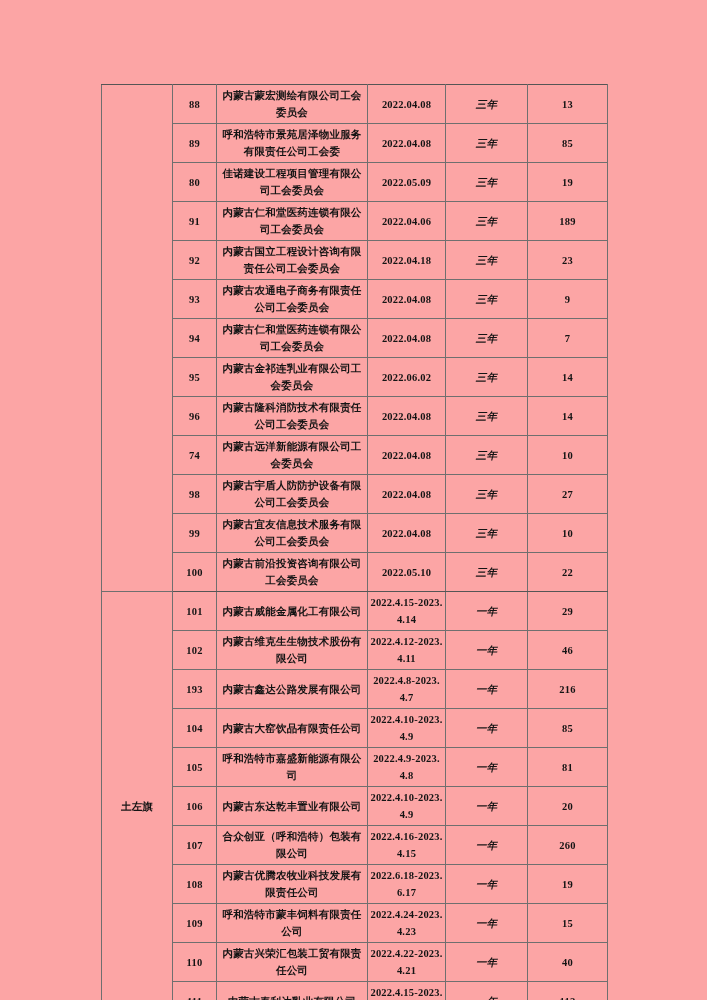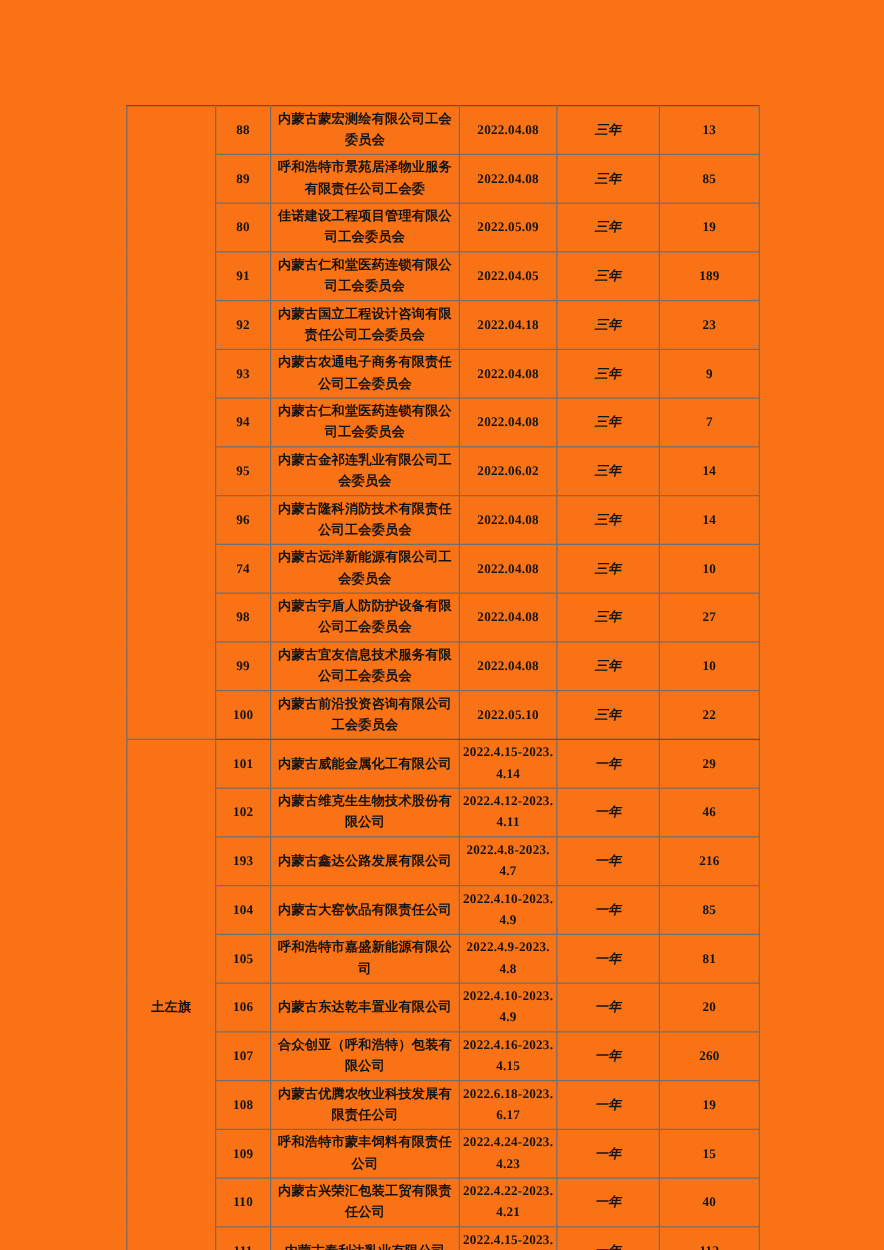--- a/index.html
+++ b/index.html
@@ -15,21 +15,21 @@
     color: #1a1a1a;
     position: relative;
     overflow: hidden;
   }
   .page {
     position: absolute;
     left: 0;
     top: 0;
     width: 707px;
     height: 1000px;
-    background: #f97316;
+    background: #fca5a5;
   }
   .table-wrap {
     position: absolute;
     left: 101px;
     top: 84px;
     width: 506px;
   }
   table.reg {
     border-collapse: collapse;
     width: 506px;
@@ -127,21 +127,21 @@
           <tr class="row-h">
             <td class="no">80</td>
             <td class="name">佳诺建设工程项目管理有限公司工会委员会</td>
             <td class="date">2022.05.09</td>
             <td class="term">三年</td>
             <td class="count">19</td>
           </tr>
           <tr class="row-h">
             <td class="no">91</td>
             <td class="name">内蒙古仁和堂医药连锁有限公司工会委员会</td>
-            <td class="date">2022.04.05</td>
+            <td class="date">2022.04.06</td>
             <td class="term">三年</td>
             <td class="count">189</td>
           </tr>
           <tr class="row-h">
             <td class="no">92</td>
             <td class="name">内蒙古国立工程设计咨询有限责任公司工会委员会</td>
             <td class="date">2022.04.18</td>
             <td class="term">三年</td>
             <td class="count">23</td>
           </tr>

